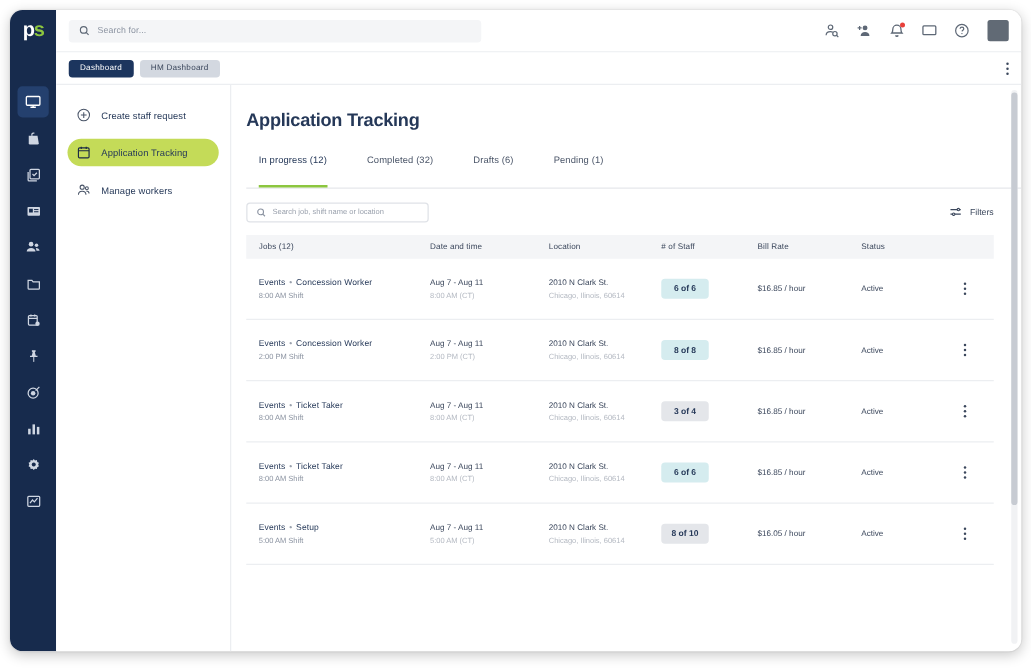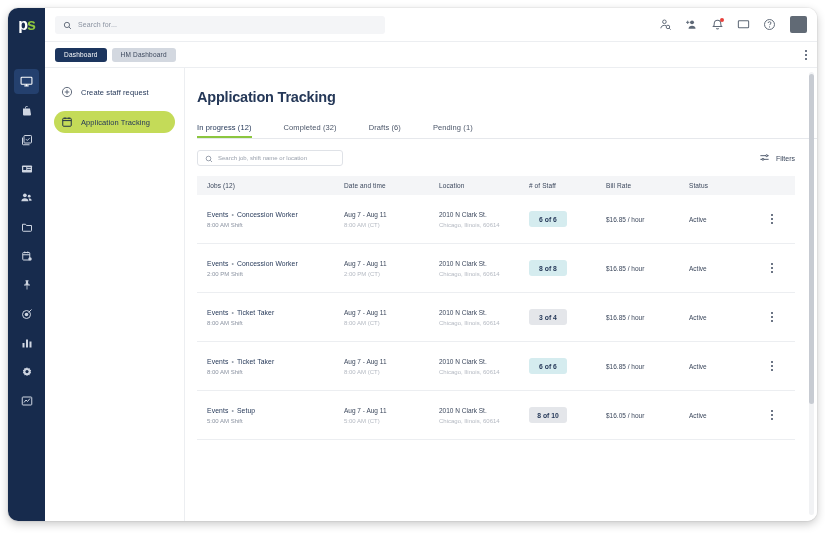--- a/index.html
+++ b/index.html
@@ -108,21 +108,21 @@
   .nav-label { font-size: 7.5px; color: #253858; letter-spacing: .1px; }
   .nav-ico { width: 12px; height: 12px; flex: 0 0 12px; display:flex; align-items:center; justify-content:center; }
 
   
   #main { flex: 1 1 auto; min-width: 0; position: relative; display: flex; flex-direction: column; padding-left: 12px; }
   #page-title { font-size: 14.5px; color: #253858; font-weight: bold; margin: 21px 0 0 0; letter-spacing: -0.2px; }
 
   #tabs { display: flex; gap: 0; margin-top: 18px; border-bottom: 1px solid #e6e8ec; padding-right: 22px; }
   .tab { font-size: 7.5px; color: #4a5568; padding: 0 0 6px 0; cursor: pointer; letter-spacing: .1px; }
   .tab + .tab { margin-left: 32px; }
-  .tab.active { color: #253858; border-bottom: 2px solid #8cc63f; padding-bottom: 4px; }
+  .tab.active { color: #253858; border-bottom: 2px solid #8cc63f; padding-bottom: 16px; margin-left: 10px; }
 
   #toolbar { display: flex; align-items: center; margin-top: 11px; padding-right: 22px; }
   #tbl-search {
     width: 146px; height: 16px; border: 1px solid #dfe2e7; border-radius: 3px;
     display: flex; align-items: center; gap: 5px; padding: 0 7px; cursor: text;
   }
   #tbl-search .ph { font-size: 6px; color: #9aa1ad; }
   #filters-btn { margin-left: auto; display: flex; align-items: center; gap: 6px; cursor: pointer; }
   #filters-btn span { font-size: 7px; color: #3b475c; }
 
@@ -382,20 +382,31 @@
         <div class="nav-item active">
           <span class="nav-ico">
             <svg width="12" height="12" viewBox="0 0 24 24" fill="none" stroke="#1b2a44" stroke-width="1.9">
               <rect x="3.5" y="4.5" width="17" height="16" rx="1.8"></rect>
                 <path d="M3.5 9.2h17M8 2.8v3.4M16 2.8v3.4"></path>
             </svg>
           </span>
           <span class="nav-label">Application Tracking</span>
         </div>
 
+        <div class="nav-item">
+          <span class="nav-ico">
+            <svg width="12" height="12" viewBox="0 0 24 24" fill="none" stroke="#4a5568" stroke-width="1.7">
+              <circle cx="9.5" cy="7.5" r="3.3"></circle>
+                <path d="M3.5 19.5c0-3.6 2.7-5.6 6-5.6s6 2 6 5.6"></path>
+              <circle cx="17" cy="9" r="2.3"></circle>
+                <path d="M16 13.6c2.6 0 4.5 1.5 4.5 4"></path>
+            </svg>
+          </span>
+          <span class="nav-label">Manage workers</span>
+        </div>
 
 
       </div>
 
       <div id="main">
 
         <div id="page-title">Application Tracking</div>
 
         <div id="tabs">
           <div class="tab active">In progress (12)</div>

